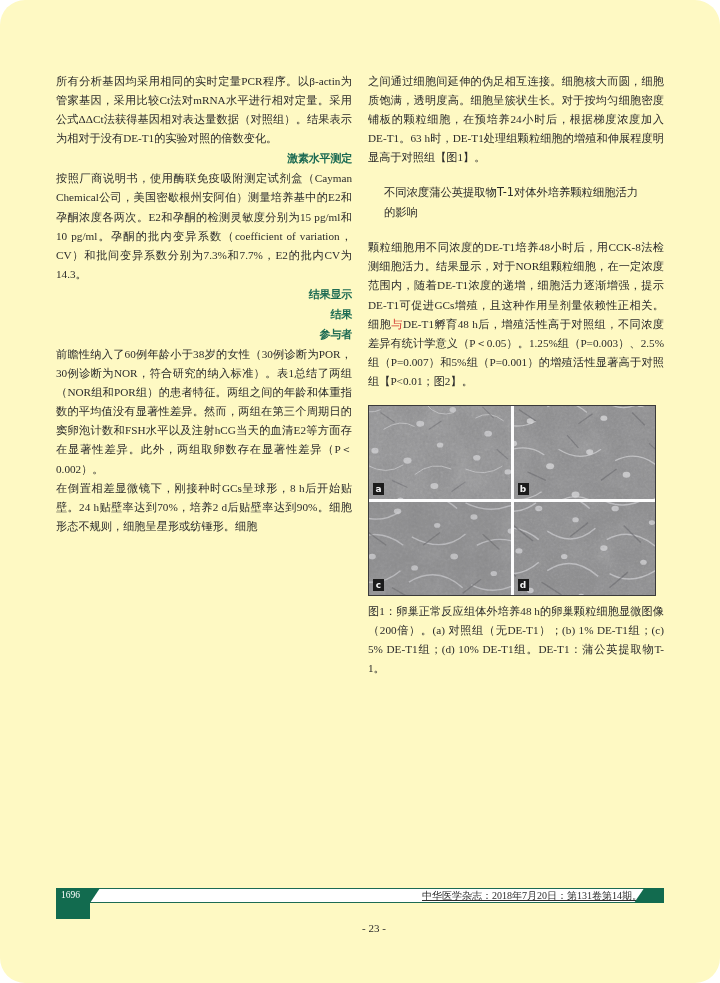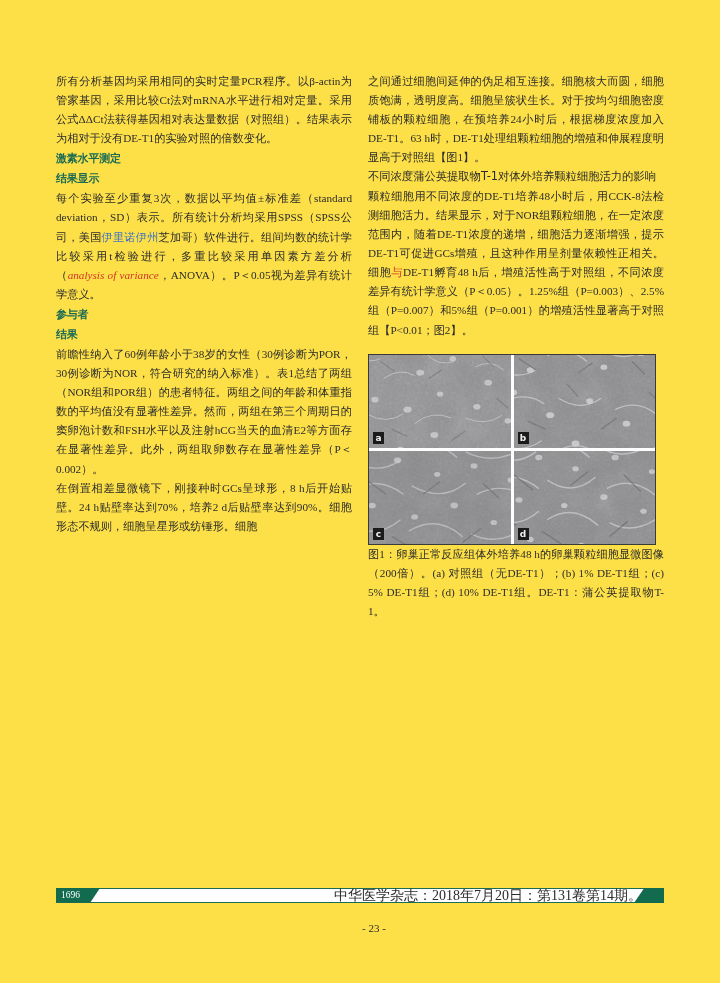--- a/index.html
+++ b/index.html
@@ -12,21 +12,22 @@
     height: 983px;
     position: relative;
     font-family: "Liberation Serif", serif;
     color: #231f20;
     overflow: hidden;
   }
 
   .page {
     position: absolute;
     inset: 0;
-    background: #fde047;
+    background: #fef9c3;
+    border-radius: 25px;
   }
 
   .columns {
     position: absolute;
     left: 56px;
     top: 72px;
     width: 608px;
     display: flex;
     gap: 16px;
   }
@@ -46,24 +47,25 @@
   }
 
   h3.sec-green {
     margin: 2px 0 1px 0;
     font-family: "DejaVu Sans", sans-serif;
     font-size: 11px;
     font-weight: bold;
     line-height: 18px;
     color: #1d6b53;
     letter-spacing: -0.2px;
+    text-align: right;
   }
 
   p.sub-black {
-    margin: 0;
+    margin: 16px;
     font-family: "DejaVu Sans", sans-serif;
     font-size: 11.4px;
     line-height: 19.4px;
     color: #2b2b2b;
     font-weight: normal;
     letter-spacing: -0.1px;
   }
 
   .blue { color: #3f72c4; }
   .red  { color: #d2342a; }
@@ -110,21 +112,21 @@
     background: #1b1b1b;
     color: #f2f2f2;
     font-family: "DejaVu Sans", sans-serif;
     font-size: 9px;
     font-weight: bold;
     line-height: 12px;
     text-align: center;
   }
 
   p.fig-cap {
-    margin: 0 0 0 0;
+    margin: 6px 0 0 0;
     font-family: "Liberation Serif", serif;
     font-size: 11.2px;
     line-height: 19.1px;
     color: #2b2b2b;
     text-align: justify;
     text-justify: inter-ideograph;
   }
 
   
   .footer-bar {
@@ -142,21 +144,21 @@
     height: 15px;
     border-top: 1.1px solid #1d6b53;
     border-bottom: 1.1px solid #1d6b53;
     box-sizing: border-box;
     background: #ffffff;
   }
   .fb-pageno {
     position: absolute;
     left: 0;
     top: 0;
-    height: 14px;
+    height: 31px;
     min-width: 34px;
     padding: 0 4px 0 5px;
     background: #126b4f;
     color: #ffffff;
     font-family: "Liberation Serif", serif;
     font-size: 9.5px;
     line-height: 15px;
     box-sizing: border-box;
   }
   .fb-wedge-l {
@@ -168,23 +170,24 @@
     background: #126b4f;
     clip-path: polygon(0 0, 100% 0, 0 100%);
   }
   .fb-right {
     position: absolute;
     right: 22px;
     top: 0;
     height: 18px;
     line-height: 15px;
     font-family: "Liberation Serif", serif;
-    font-size: 14px;
+    font-size: 10px;
     color: #2b2b2b;
     white-space: nowrap;
+    text-decoration: underline;
   }
   .fb-wedge-r {
     position: absolute;
     right: 0;
     top: 0;
     width: 30px;
     height: 15px;
     background: #126b4f;
     clip-path: polygon(34% 0, 100% 0, 100% 100%, 0 100%);
   }
@@ -207,28 +210,28 @@
 <div class="page">
 
   <div class="columns">
 
     <div class="col">
 
       <p class="body-text">所有分析基因均采用相同的实时定量PCR程序。以β-actin为管家基因，采用比较Ct法对mRNA水平进行相对定量。采用公式ΔΔCt法获得基因相对表达量数据（对照组）。结果表示为相对于没有DE-T1的实验对照的倍数变化。</p>
 
       <h3 class="sec-green">激素水平测定</h3>
 
+      <p class="body-text"><span>按照厂商说明书，使用酶联免疫吸附测定试剂盒（Cayman Chemical公司，美国密歇根州安阿伯）测量培养基中的E2和孕酮浓度各两次。E2和孕酮的检测灵敏度分别为15 pg/ml和10 pg/ml。孕酮的批内变异系数（coefficient of variation，CV）和批间变异系数分别为7.3%和7.7%，E2的批内CV为14.3。</span></p>
 
       <h3 class="sec-green">结果显示</h3>
 
-      <p class="body-text"><span>每个实验至少重复3次，数据以平均值±标准差（standard deviation，SD）表示。所有统计分析均采用SPSS（SPSS公司，美国</span><span class="blue">伊里诺伊州</span><span>芝加哥）软件进行。组间均数的统计学比较采用t检验进行，多重比较采用单因素方差分析（</span><span class="redi">analysis of variance</span><span>，ANOVA）。P＜0.05视为差异有统计学意义。</span></p>
+
+      <h3 class="sec-green">结果</h3>
 
       <h3 class="sec-green">参与者</h3>
-
-      <h3 class="sec-green">结果</h3>
 
       <p class="body-text">前瞻性纳入了60例年龄小于38岁的女性（30例诊断为POR，30例诊断为NOR，符合研究的纳入标准）。表1总结了两组（NOR组和POR组）的患者特征。两组之间的年龄和体重指数的平均值没有显著性差异。然而，两组在第三个周期日的窦卵泡计数和FSH水平以及注射hCG当天的血清E2等方面存在显著性差异。此外，两组取卵数存在显著性差异（P＜0.002）。</p>
 
 
       <p class="body-text">在倒置相差显微镜下，刚接种时GCs呈球形，8 h后开始贴壁。24 h贴壁率达到70%，培养2 d后贴壁率达到90%。细胞形态不规则，细胞呈星形或纺锤形。细胞</p>
 
     </div>
 
     <div class="col">
 

